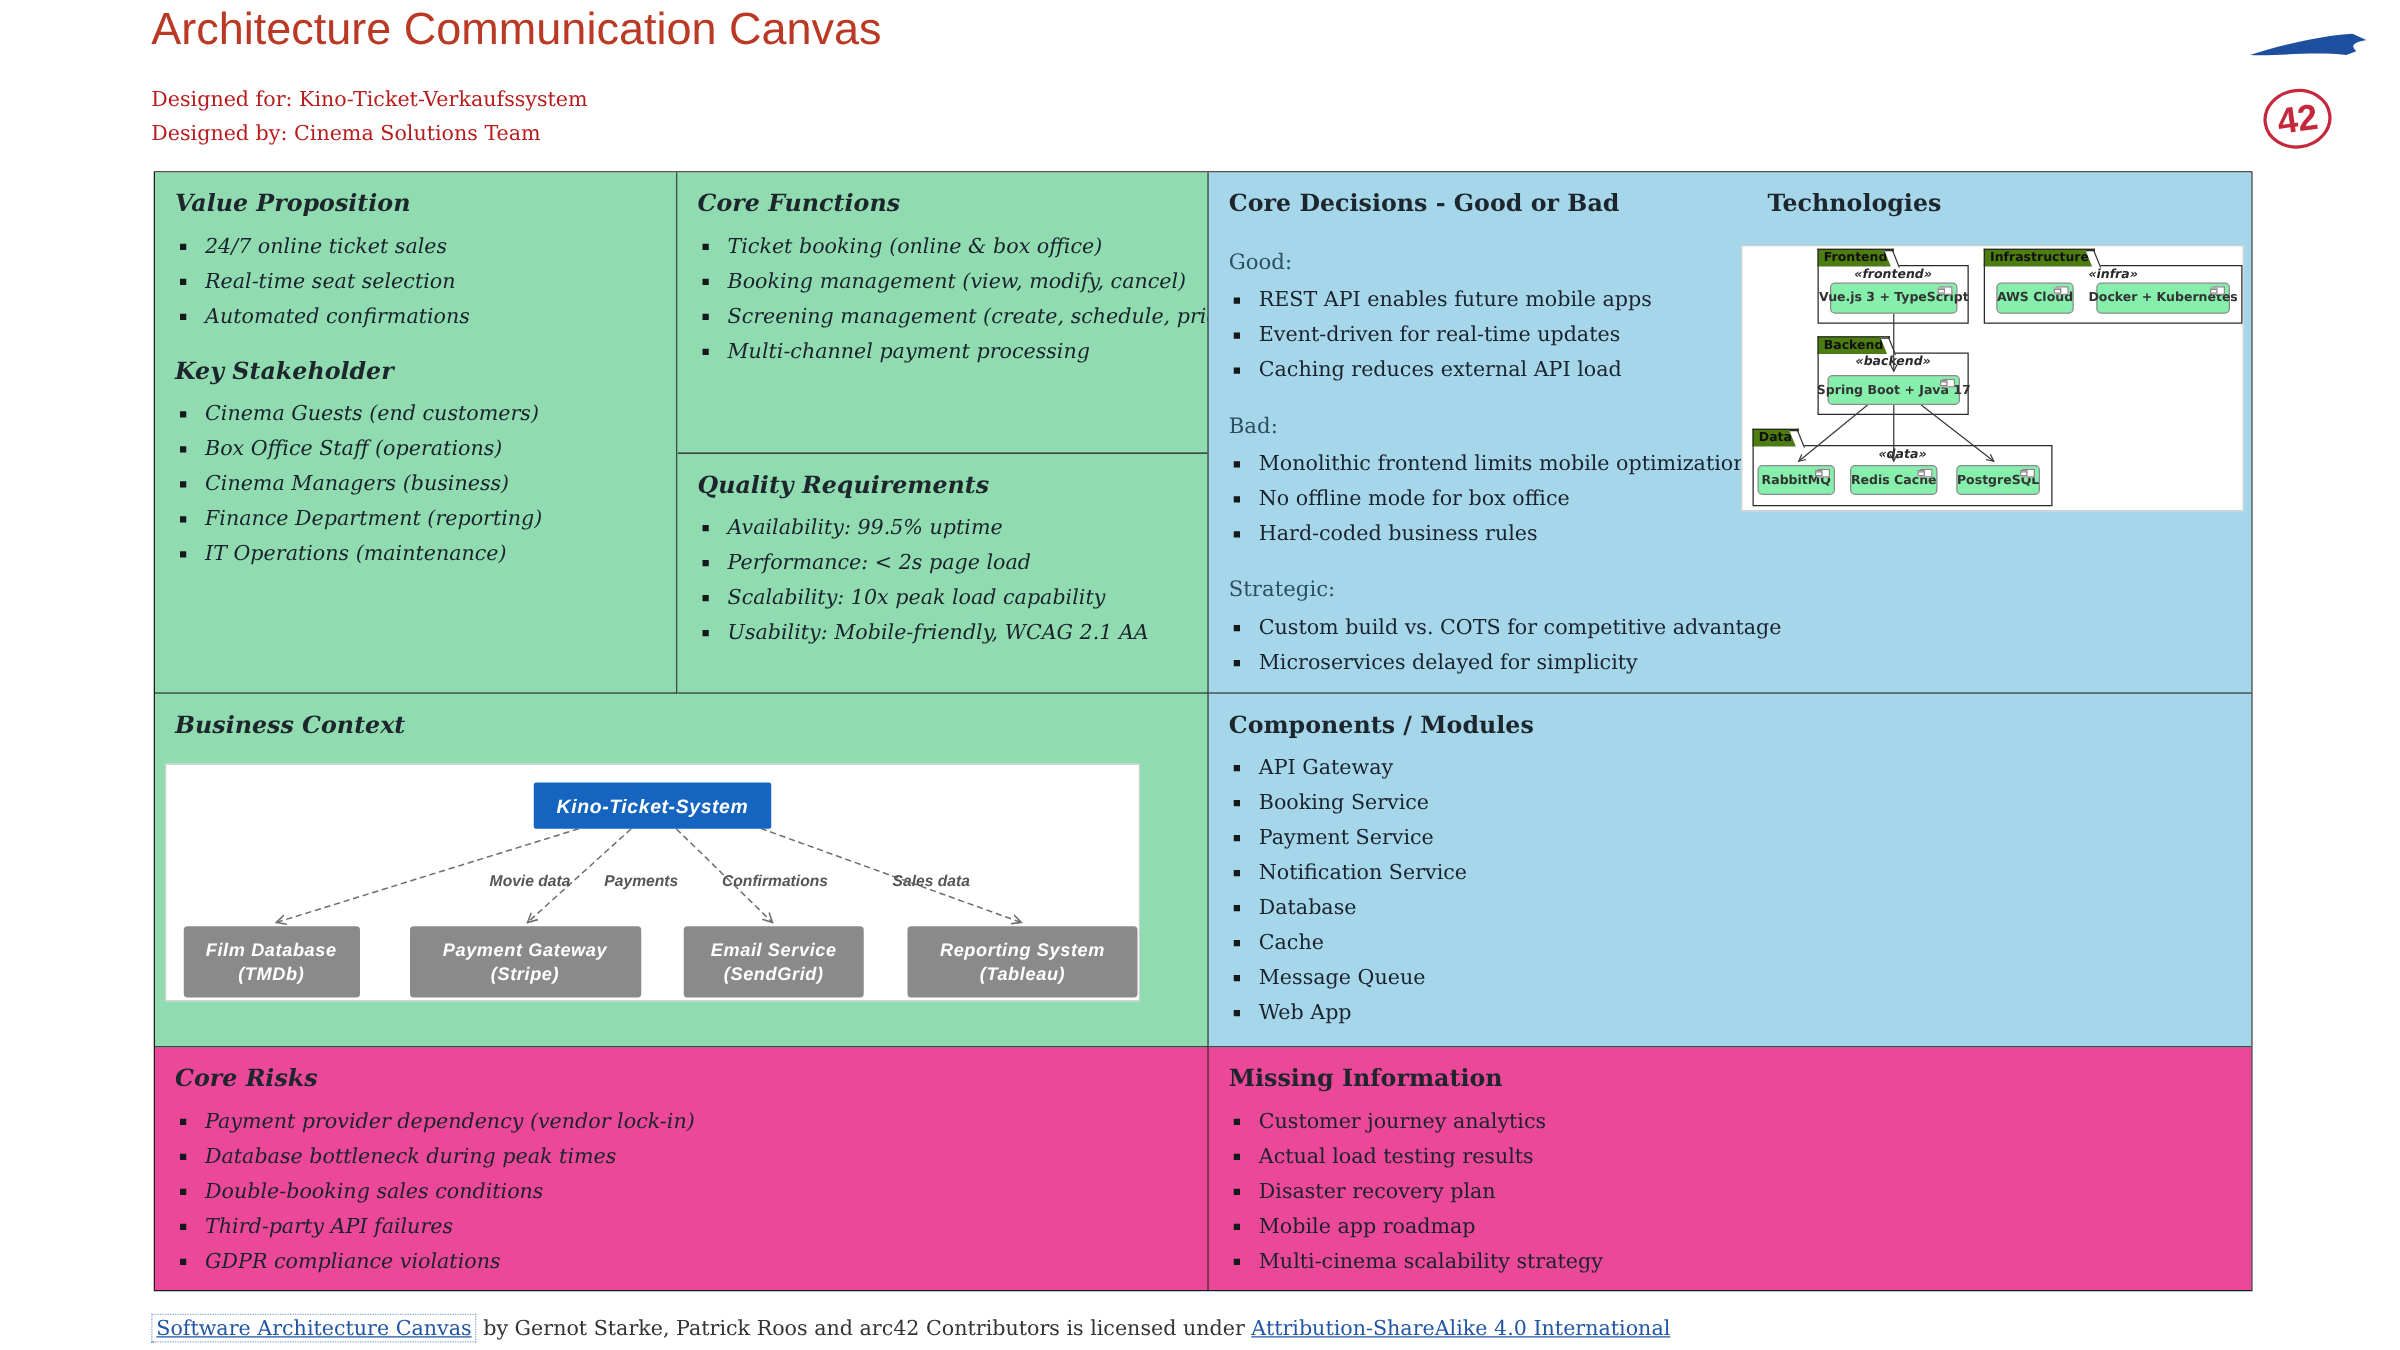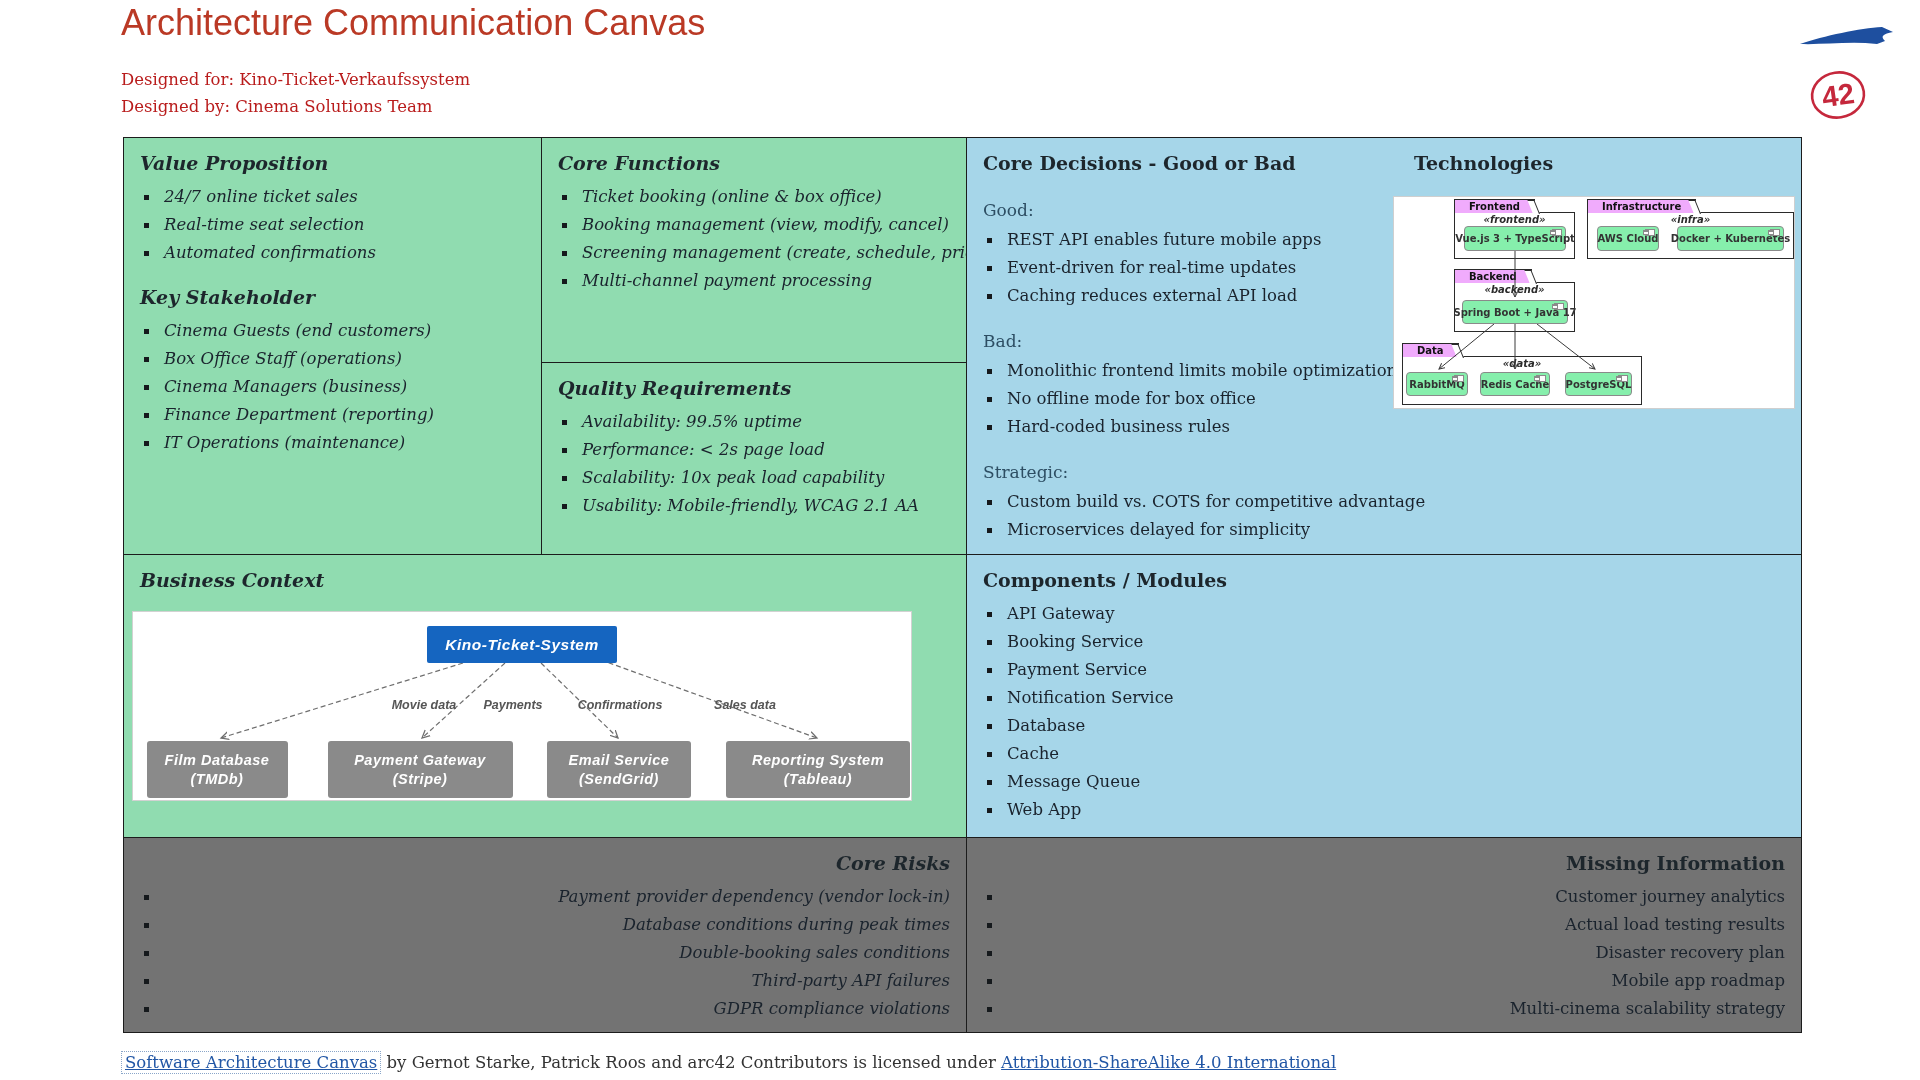--- a/index.html
+++ b/index.html
@@ -13,21 +13,21 @@
 
   
   .logo { position:absolute; left:1792px; top:16px; width:115px; height:110px; }
 
   
   .canvas { position:absolute; left:123px; top:137px; width:1679px; height:896px;
             border:1px solid #1c1c1c; }
   .cell { position:absolute; overflow:hidden; }
   .bg-green { background:#90dcb0; }
   .bg-blue  { background:#a6d6e9; }
-  .bg-pink  { background:#737373;text-align:right; }
+  .bg-pink  { background:#ec4899; }
   .br { border-right:1px solid #1c1c1c;font-style:italic; }
   .bb { border-bottom:1px solid #1c1c1c; }
 
   .cell-a { left:0;     top:0;     width:418px; height:417px; }
   .cell-b { left:418px; top:0;     width:425px; height:417px; }
   .cell-c { left:843px; top:0;     width:834px; height:417px; }
   .cell-d { left:0;     top:417px; width:843px; height:283px; }
   .cell-e { left:843px; top:417px; width:834px; height:283px; }
   .cell-f { left:0;     top:700px; width:843px; height:194px; }
   .cell-g { left:843px; top:700px; width:834px; height:194px; }
@@ -48,22 +48,22 @@
   p.dlabel { margin:23px 0 0 0; font-size:17px; line-height:22px; color:#2d4e63; }
   .dcol-left ul.blist { margin:8px 0 0 0; }
 
   
   .bc-diagram { position:absolute; left:8px; top:56px; width:780px; height:190px;
                 background:#ffffff; border:1px solid #d2d2d2; }
   .tech-diagram { position:absolute; left:426px; top:58px; width:402px; height:213px;
                   background:#ffffff; border:1px solid #cfcfcf;
                   font-family:"DejaVu Sans", sans-serif; }
   .pkg-body { position:absolute; background:#ffffff; border:1px solid #2a2a2a; }
-  .pkg-tab  { position:absolute; background:#f0abfc; border:1px solid #2a2a2a; border-bottom:none;
-              font-size:10px; font-weight:bold; color:#111; line-height:13px; padding:0 14px; z-index:2; }
+  .pkg-tab  { position:absolute; background:#4d7c0f; border:1px solid #2a2a2a; border-bottom:none;
+              font-size:10px; font-weight:bold; color:#111; line-height:13px; padding:0 4px; z-index:2; }
   .pkg-tab::after { content:""; position:absolute; top:0; right:-6px; width:6px; height:100%;
                     background:#ffffff; border-right:1px solid #2a2a2a; border-top:1px solid #2a2a2a;
                     transform:skewX(22deg); transform-origin:bottom left; }
   .stereo { position:absolute; font-size:10px; font-style:italic; font-weight:bold; color:#2b2b2b;
             text-align:center; white-space:nowrap; z-index:1;}
   .tnode { position:absolute; background:#86efac; border:1px solid #8a8a8a; border-radius:4px;
            font-size:10px; font-weight:bold; color:#333; text-align:center; white-space:nowrap;
            display:flex; align-items:center; justify-content:center; z-index:3; }
   .comp-icon { position:absolute; top:2px; right:3px; width:10px; height:7px;
                border:1px solid #8a8a8a; background:#fdfdfd; }
@@ -297,21 +297,21 @@
         <li>Message Queue</li>
         <li>Web App</li>
       </ul>
   </div>
 
   <div class="cell cell-f bg-pink br pad">
     <h3 class="cell-title">Core Risks</h3>
     <ul class="blist">
 
     <li>Payment provider dependency (vendor lock-in)</li>
-        <li>Database conditions during peak times</li>
+        <li>Database bottleneck during peak times</li>
         <li>Double-booking sales conditions</li>
         <li>Third-party API failures</li>
         <li>GDPR compliance violations</li>
       </ul>
   </div>
 
   <div class="cell cell-g bg-pink pad">
     <h3 class="cell-title">Missing Information</h3>
     <ul class="blist">
 

